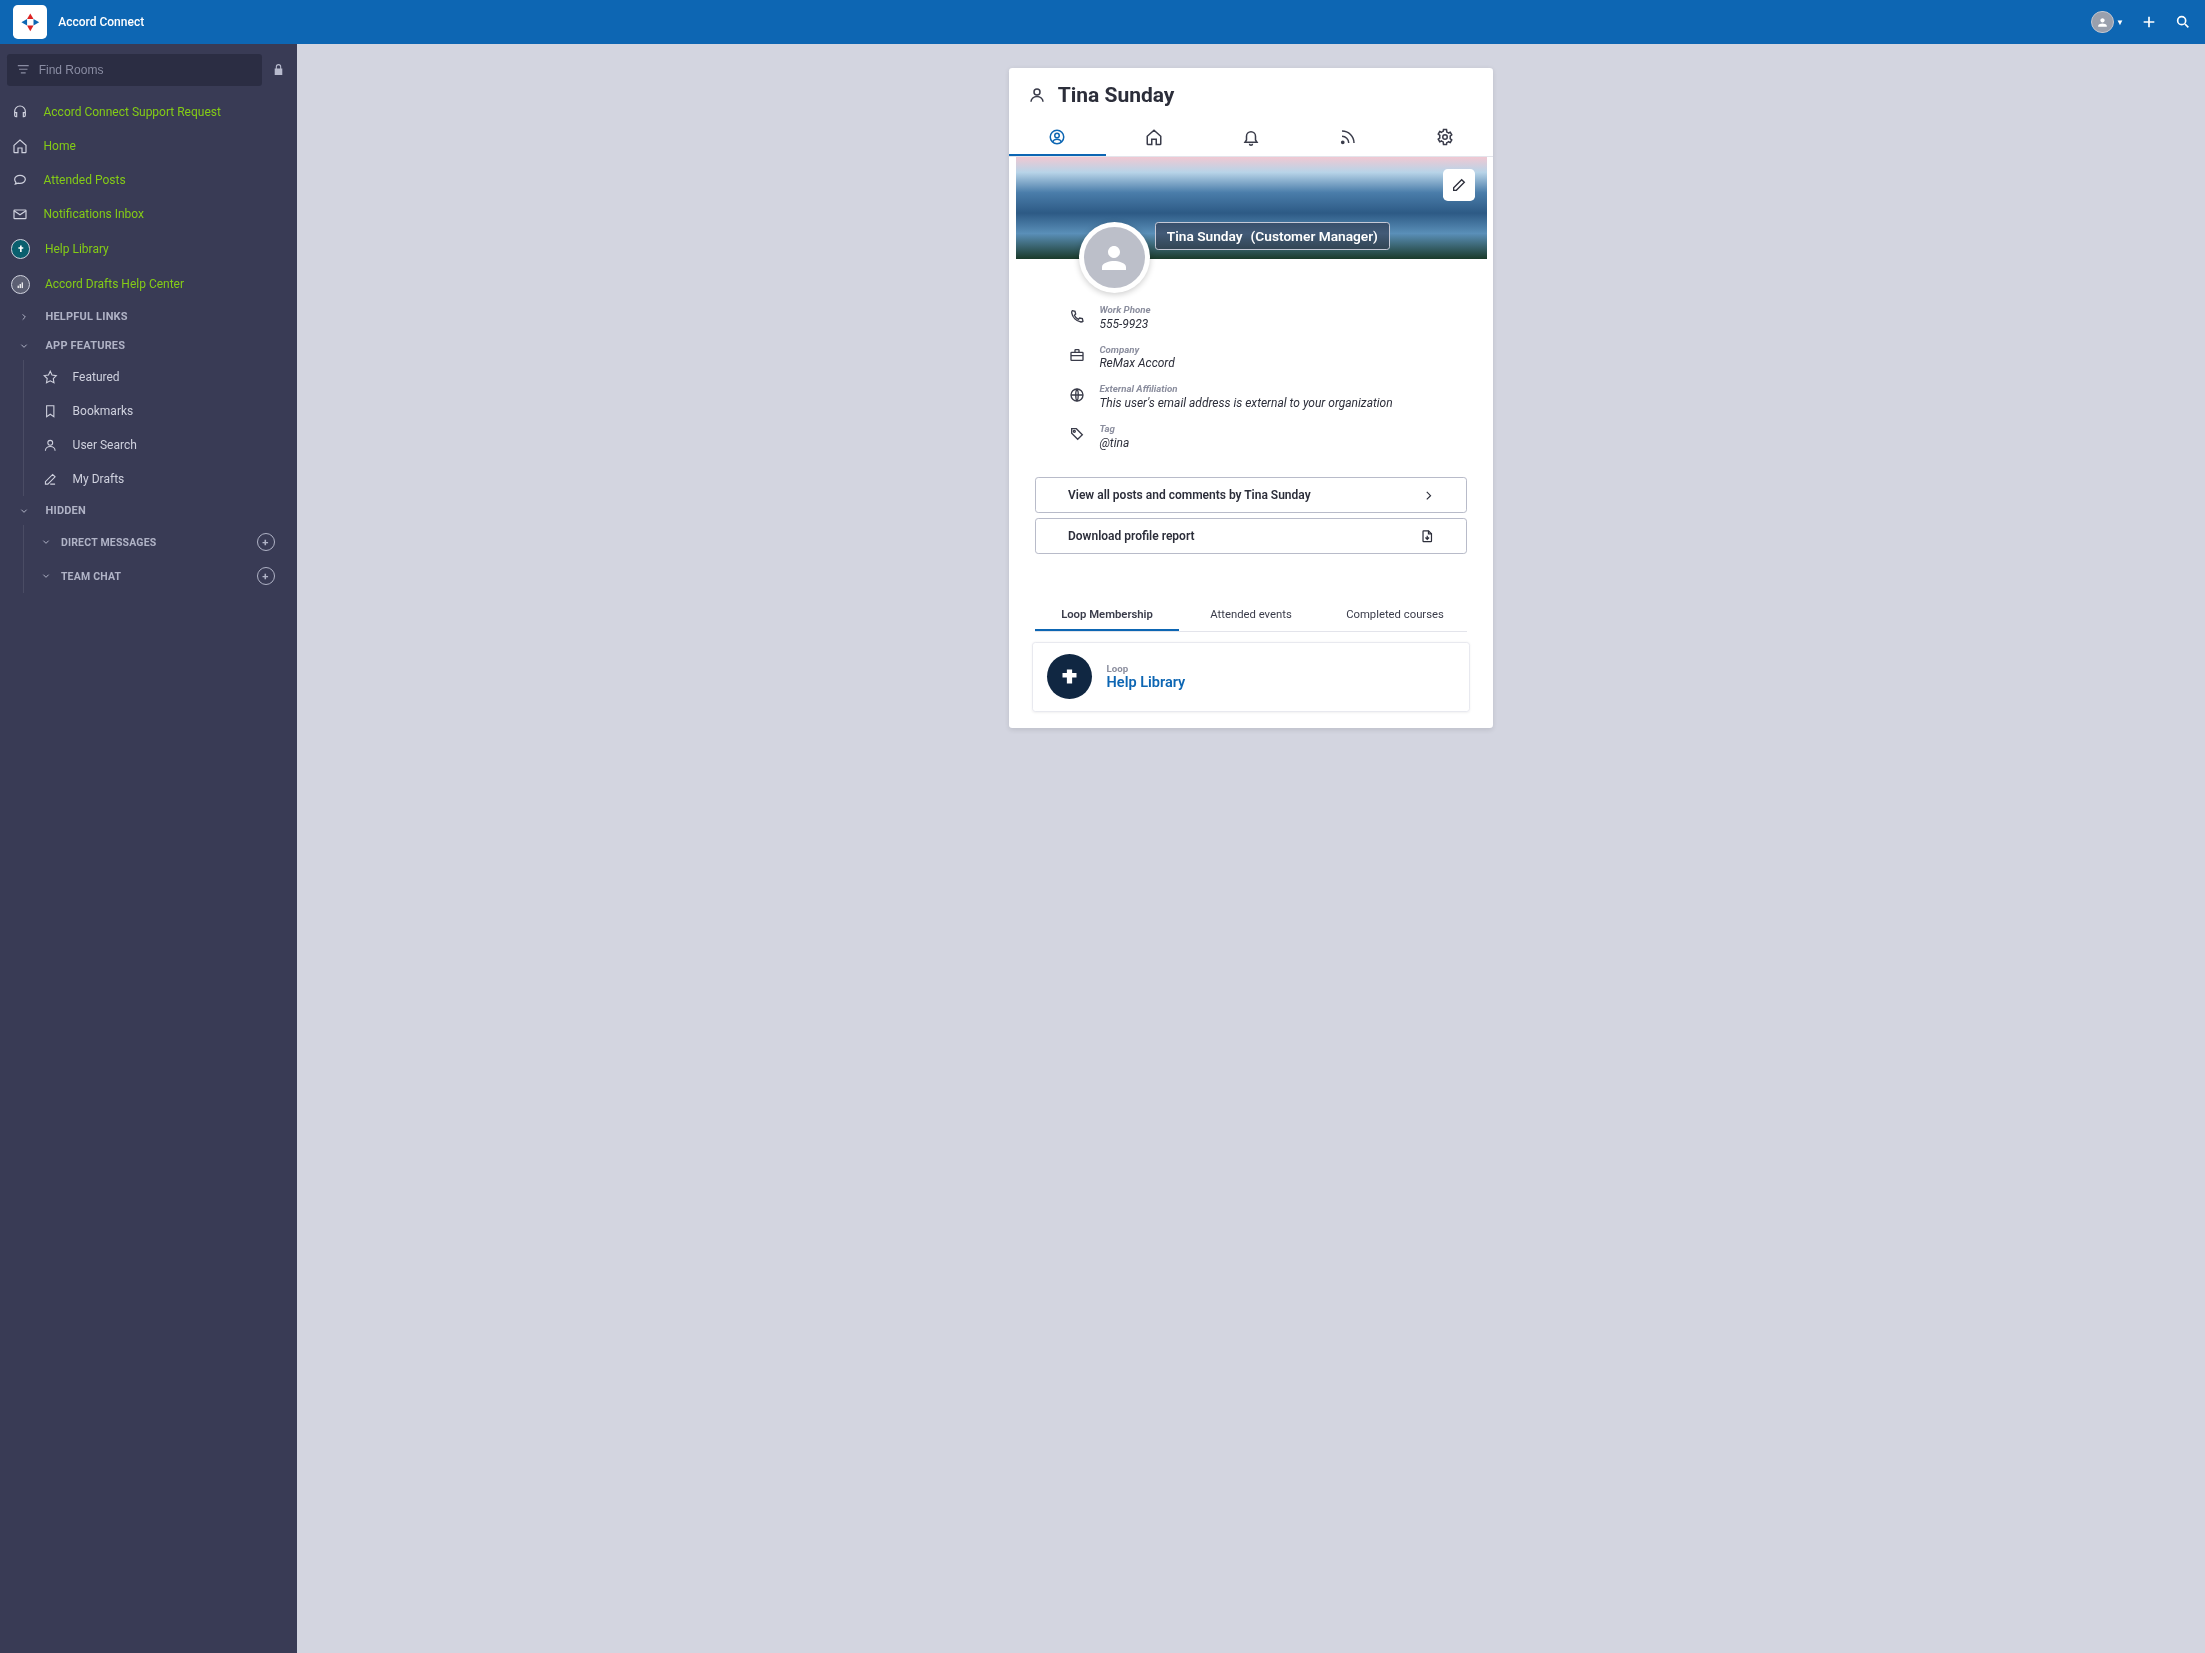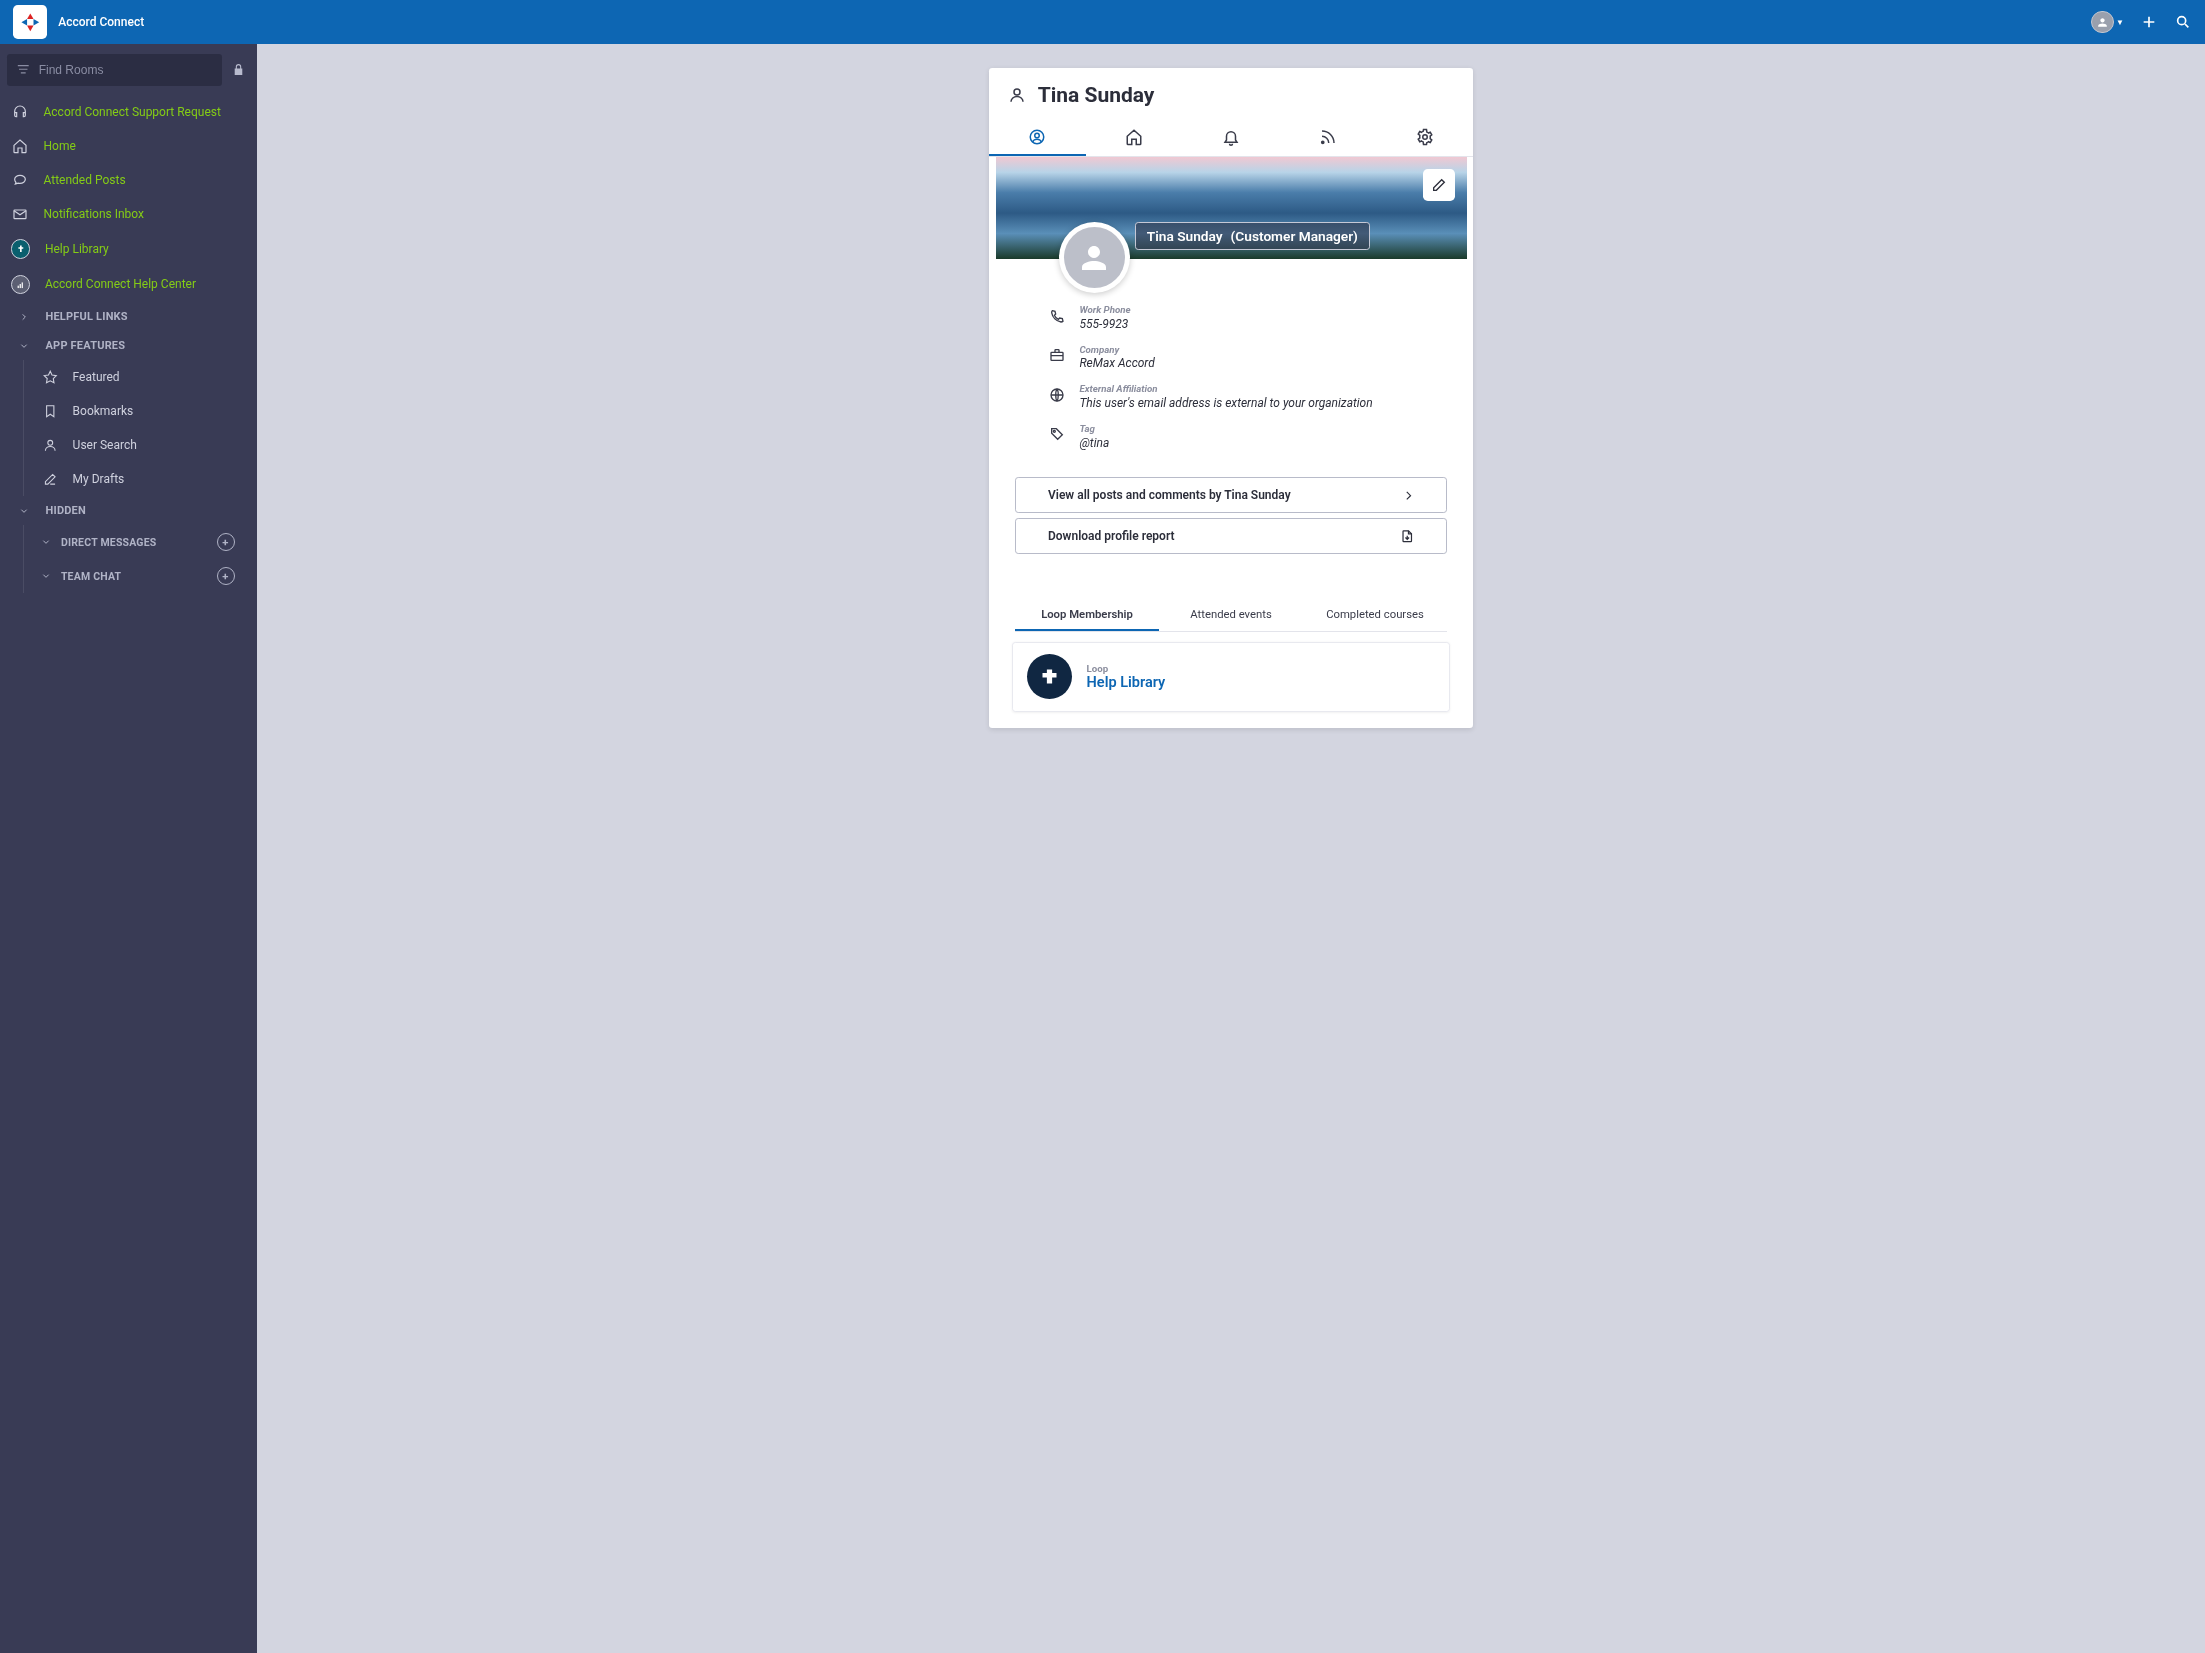--- a/index.html
+++ b/index.html
@@ -14,21 +14,21 @@
   .topbar-right { display: flex; align-items: center; gap: 16px; }
   .avatar-dropdown { display: flex; align-items: center; gap: 2.4px; cursor: pointer; }
   .avatar-small { width: 22.6px; height: 22.6px; border-radius: 50%; background: #9aa0ad; display: flex; align-items: center; justify-content: center; border: 1.6px solid #c2c6d0; }
   .caret-down { font-size: 8px; color: #fff; }
   .topbar-icon { width: 18px; height: 18px; display: flex; align-items: center; justify-content: center; color: #fff; cursor: pointer; }
 
   
   .layout { flex: 1; display: flex; overflow: hidden; }
 
   
-  .sidebar { width: 257px; background: #393b55; color: #cfd1de; display: flex; flex-direction: column; overflow-y: auto; }
+  .sidebar { width: 297px; background: #393b55; color: #cfd1de; display: flex; flex-direction: column; overflow-y: auto; }
   .search-row { display: flex; align-items: center; padding: 9.7px 8px 9.7px 6.5px; gap: 6.5px; }
   .search-box { flex: 1; height: 32px; background: #2b2d43; border-radius: 3.2px; display: flex; align-items: center; padding: 0 9.7px; gap: 8px; }
   .search-box input { flex: 1; background: transparent; border: none; outline: none; color: #cfd1de; font-size: 12px; }
   .search-box input::placeholder { color: #8a8da3; }
   .lock-icon-wrap { width: 21px; display: flex; align-items: center; justify-content: center; color: #b8bbce; }
 
   .nav-item { display: flex; align-items: center; gap: 14.5px; padding: 8px 11px; font-size: 12px; cursor: pointer; color: #84cc16; }
   .nav-icon-wrap { width: 18px; height: 18px; display: flex; align-items: center; justify-content: center; flex-shrink: 0; }
   .circle-badge { width: 19.4px; height: 19.4px; border-radius: 50%; display: flex; align-items: center; justify-content: center; flex-shrink: 0; }
   .circle-badge.cyan { background: #0a5f6e; border: 1.6px solid #d0d2de; }
@@ -176,21 +176,21 @@
       <span>Help Library</span>
     </div>
     <div class="nav-item">
       <div class="circle-badge gray">
         <svg width="9.7" height="9.7" viewBox="0 0 24 24" fill="#fff">
             <rect x="4" y="14" width="3" height="6"></rect>
             <rect x="9" y="10" width="3" height="10"></rect>
             <rect x="14" y="6" width="3" height="14"></rect>
           </svg>
       </div>
-      <span>Accord Connect Help Center</span>
+      <span>Accord Drafts Help Center</span>
     </div>
 
     <div class="section-header">
       <div class="chev">
         <svg width="8" height="8" viewBox="0 0 24 24" stroke="#b0b3c6" stroke-width="3" fill="none">
             <path d="M8 4l8 8-8 8"></path>
           </svg>
       </div>
       <span>HELPFUL LINKS</span>
     </div>

